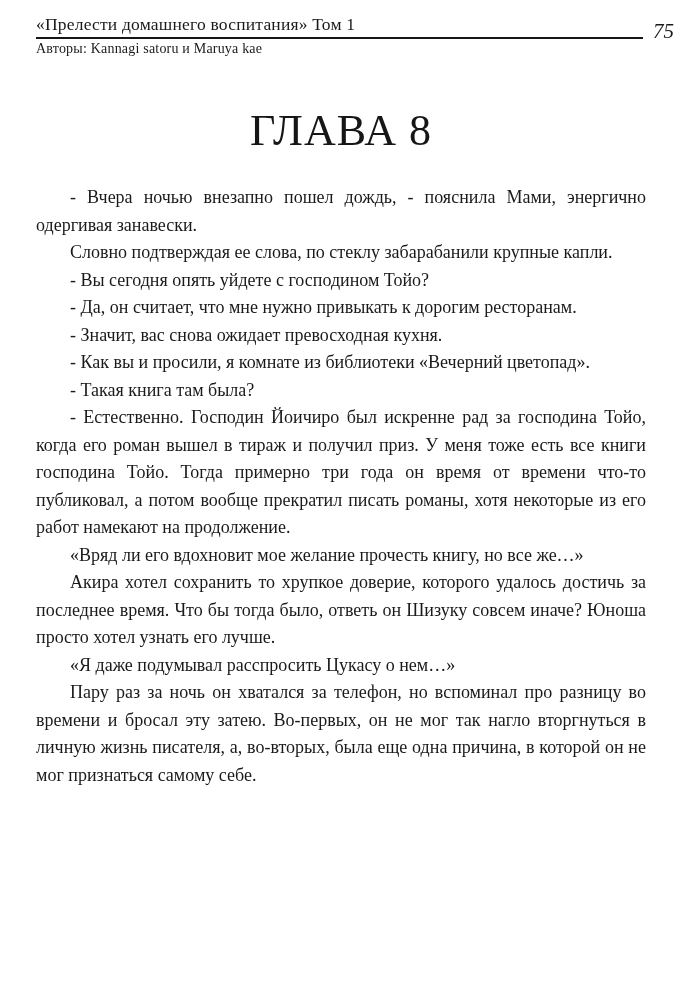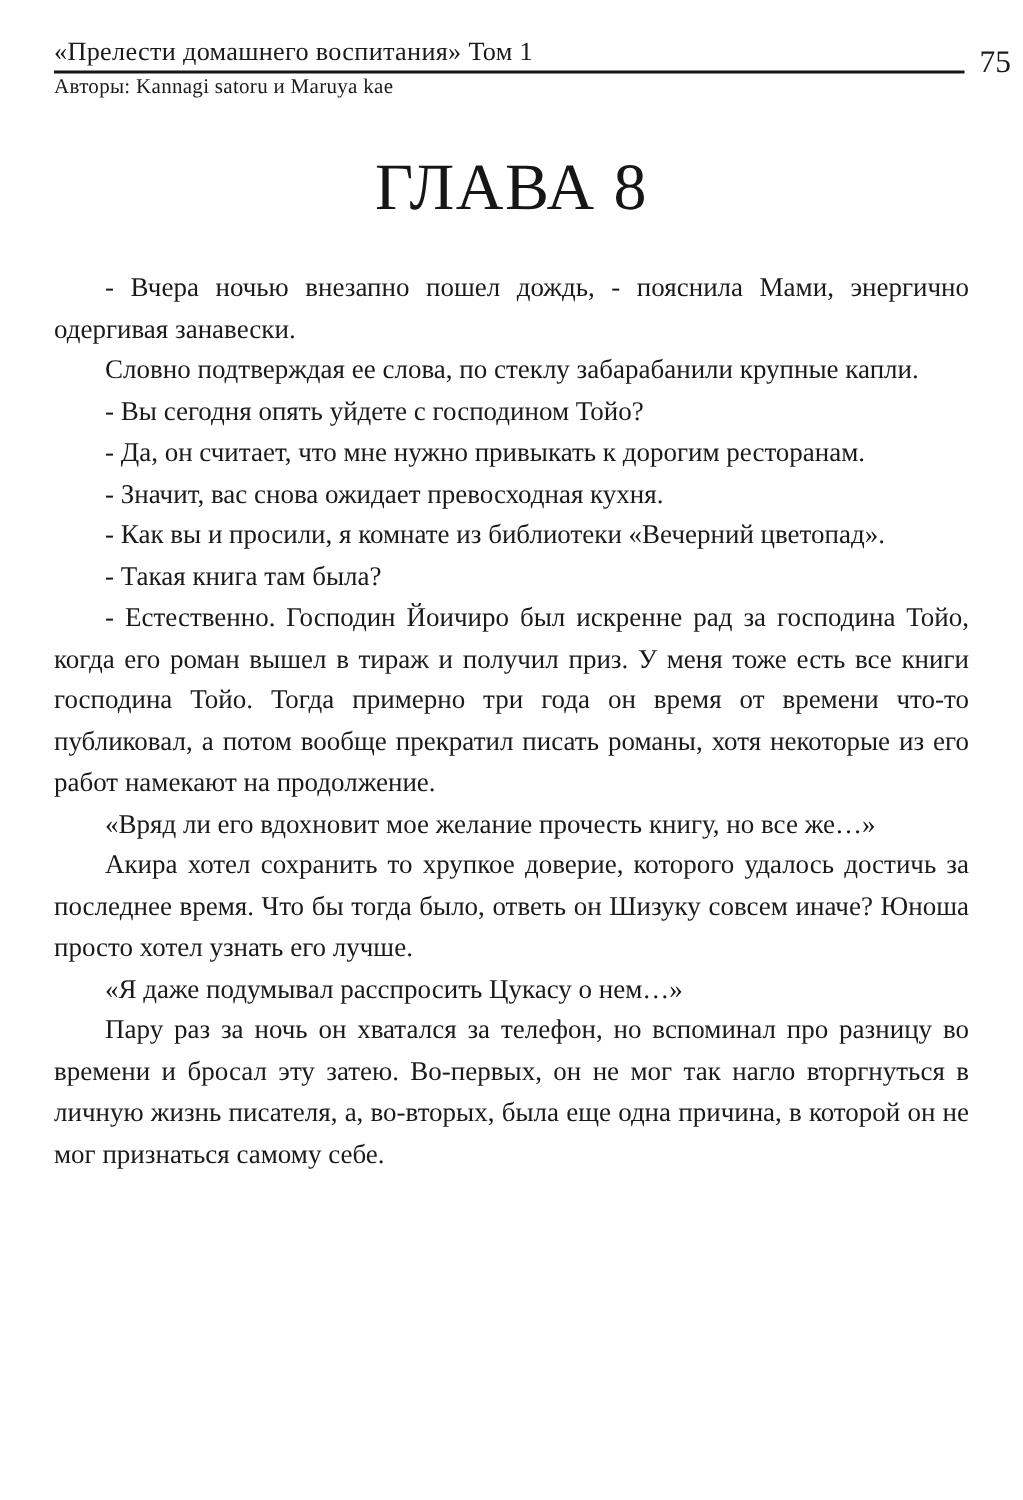--- a/index.html
+++ b/index.html
@@ -8,21 +8,21 @@
     background: #ffffff;
   }
   .page {
     position: relative;
     width: 682px;
     height: 1000px;
     background: #ffffff;
     color: #1a1a1a;
     font-family: "Liberation Serif", "DejaVu Serif", serif;
     box-sizing: border-box;
-    padding-top: 24px;
+    padding-top: 14px;
     overflow: hidden;
   }
   
   .header-row {
     display: flex;
     align-items: flex-end;
     margin: 0 8px 0 36px;
   }
   .title-rule-wrap {
     flex: 1 1 auto;
@@ -32,29 +32,30 @@
   .book-title {
     font-size: 17.5px;
     letter-spacing: 0.2px;
     white-space: nowrap;
   }
   .page-number {
     font-size: 21px;
     line-height: 1;
     padding-left: 10px;
     transform: translateY(3px);
+    font-style: italic;
   }
   .authors {
     margin: 2px 36px 0 36px;
     font-size: 14px;
     letter-spacing: 0.2px;
   }
   
   .chapter-title {
-    margin: 32px 0 28px 0;
+    margin: 48px 0 28px 0;
     text-align: center;
     font-size: 44px;
     font-weight: normal;
     letter-spacing: 1px;
     color: #161616;
   }
   
   .chapter-text {
     margin: 0 36px;
     text-align: justify;

